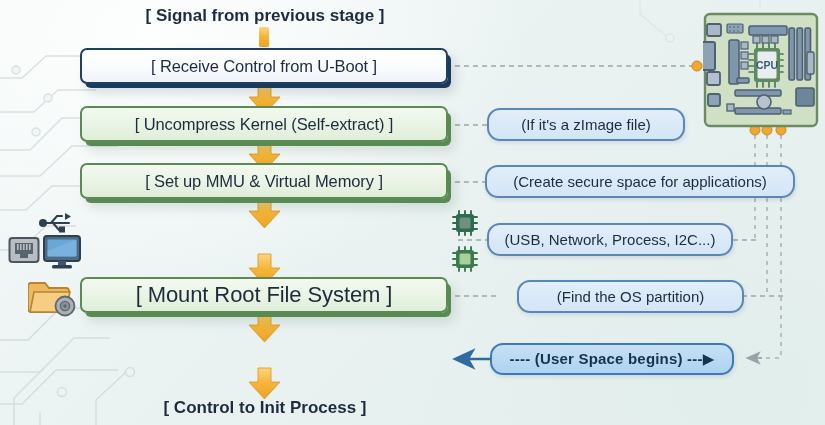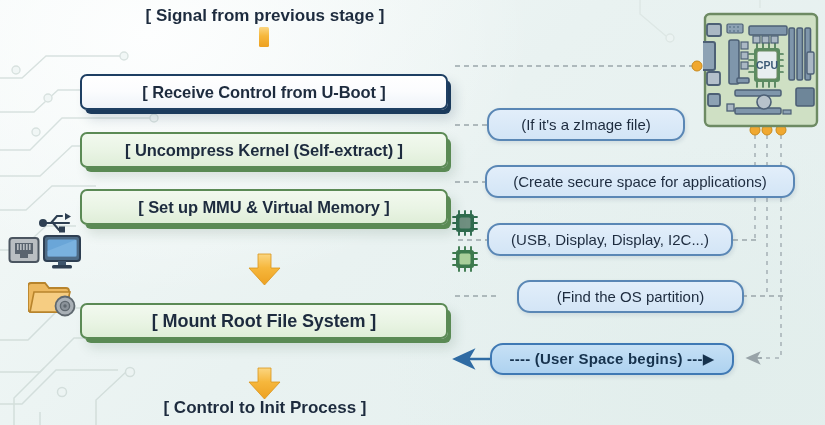--- a/index.html
+++ b/index.html
@@ -15,27 +15,26 @@
       radial-gradient(ellipse 520px 380px at 88% 92%, #e2eeec 0%, rgba(226,238,236,0) 65%),
       linear-gradient(135deg,#f4f9f8 0%,#e9f2f1 48%,#e4efee 100%);
   }
   .bg-svg{position:absolute;inset:0;width:825px;height:425px;pointer-events:none;}
 
   
   .fbox{
     position:absolute;
     display:flex;align-items:center;justify-content:center;
     border-radius:7px;
-    font-weight:bold;
+    font-weight:normal;
     letter-spacing:-0.1px;
     color:#1d2b3e;
     box-sizing:border-box;
     text-align:center;
     white-space:nowrap;
-    margin-top:26px;
   }
   .fbox.blue{
     background:linear-gradient(180deg,#ffffff 0%,#fbfcfe 48%,#eef3f9 100%);
     border:2.5px solid #1e3f63;
     box-shadow:4px 5px 0 -1px #1b3a5c, 7px 9px 12px rgba(30,60,90,.17);
   }
   .fbox.green{
     background:linear-gradient(180deg,#f2f9ef 0%,#e9f4e4 55%,#dfeed8 100%);
     border:2.5px solid #5b8a55;
     box-shadow:4px 5px 0 -1px #5a8a54, 7px 9px 12px rgba(50,90,60,.15);
@@ -322,34 +321,34 @@
   <div class="fbox green" style="left:80px;top:106px;width:368px;height:36px;">
     <span style="font-size:16.5px;">[ Uncompress Kernel (Self-extract) ]</span>
   </div>
 
   <div class="fbox green" style="left:80px;top:163px;width:368px;height:36px;">
     <span style="font-size:16.5px;">[ Set up MMU &amp; Virtual Memory ]</span>
   </div>
 
 
   <div class="fbox green" style="left:80px;top:277px;width:368px;height:36px;">
-    <span style="font-size:18px;">[ Mount Root File System ]</span>
+    <span style="font-size:22px;">[ Mount Root File System ]</span>
   </div>
 
 
   <div class="note" style="left:487px;top:108px;width:198px;height:33px;">
     <span style="font-size:15px;">(If it's a zImage file)</span>
   </div>
 
   <div class="note" style="left:485px;top:165px;width:310px;height:33px;">
     <span style="font-size:15px;">(Create secure space for applications)</span>
   </div>
 
   <div class="note" style="left:487px;top:223px;width:246px;height:33px;">
-    <span style="font-size:15px;">(USB, Display, Display, I2C...)</span>
+    <span style="font-size:15px;">(USB, Network, Process, I2C...)</span>
   </div>
 
   <div class="note" style="left:517px;top:280px;width:227px;height:33px;">
     <span style="font-size:15px;">(Find the OS partition)</span>
   </div>
 
   <div class="note strong" style="left:490px;top:343px;width:244px;height:32px;">
     <span style="font-size:15px;letter-spacing:0.2px;">---- (User Space begins) ---▶</span>
   </div>
 

